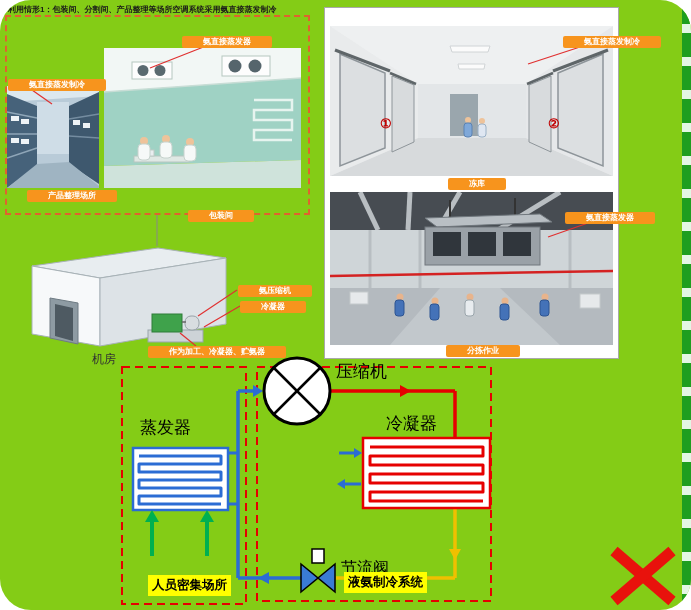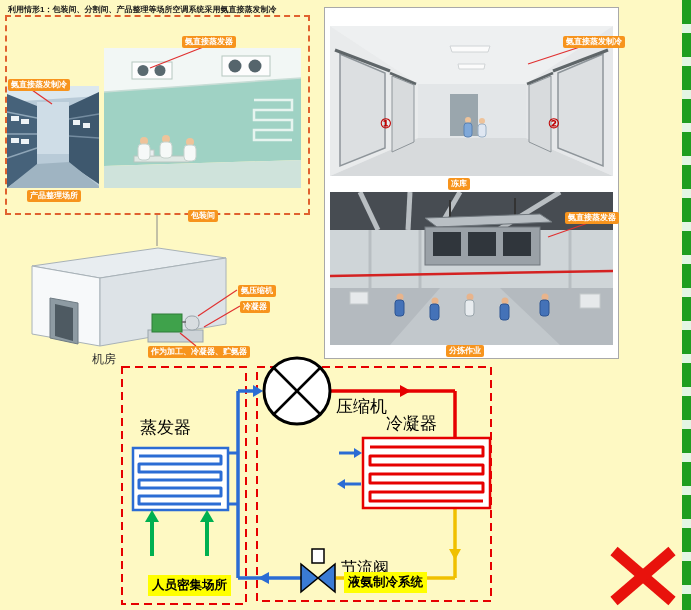--- a/index.html
+++ b/index.html
@@ -1,22 +1,22 @@
 <!DOCTYPE html>
 <html><head>
 <meta charset="utf-8">
 <style>
   html,body{margin:0;padding:0;background:#fff;}
   body{font-family:"Liberation Sans",sans-serif;}
-  .canvas{position:relative;width:691px;height:610px;background:#fef9c3;overflow:hidden;}
+  .canvas{position:relative;width:691px;height:610px;background:#84cc16;overflow:hidden;border-radius:31px;}
   .abs{position:absolute;}
   .panel-title{position:absolute;font-size:8px;font-weight:bold;color:#1a1a1a;white-space:nowrap;}
   .panel1{position:absolute;left:5px;top:15px;width:305px;height:200px;border:2px dashed #e0622f;box-sizing:border-box;}
   .panel2{position:absolute;left:324px;top:7px;width:295px;height:352px;border:1px solid #a9a9a9;background:#fff;box-sizing:border-box;}
-  .tag{position:absolute;background:#f7941d;color:#fff;font-size:8px;font-weight:bold;line-height:1.25;padding:1px 3px;border-radius:2px;white-space:nowrap;z-index:6;}
+  .tag{position:absolute;background:#f7941d;color:#fff;font-size:8px;font-weight:bold;line-height:1.25;padding:1px 21px;border-radius:2px;white-space:nowrap;z-index:6;}
   .photo{position:absolute;z-index:2;}
   .overlay{position:absolute;left:0;top:0;z-index:5;pointer-events:none;}
   .marker{position:absolute;color:#c00000;font-size:13px;font-weight:bold;z-index:6;}
   .cycle-label{position:absolute;font-size:17px;color:#000;font-family:"Liberation Serif",serif;z-index:6;white-space:nowrap;}
   .hl{position:absolute;background:#ffff00;color:#000;font-size:12.5px;font-weight:bold;padding:2px 4px;z-index:6;white-space:nowrap;}
   .caption{position:absolute;font-size:12px;color:#333;z-index:6;}
   .green-strip{position:absolute;right:0;top:0;width:9px;height:610px;z-index:8;
     background:repeating-linear-gradient(180deg,#1f9e1f 0px,#1f9e1f 24px,#e4f6e4 24px,#e4f6e4 33px);}
 </style>
 </head>
@@ -263,21 +263,21 @@
     </g>
 
     <g>
       <line x1="37" y1="206" x2="37" y2="168" stroke="#00b050" stroke-width="4"></line>
       <polygon points="37,160 30,172 44,172" fill="#00b050"></polygon>
       <line x1="92" y1="206" x2="92" y2="168" stroke="#00b050" stroke-width="4"></line>
       <polygon points="92,160 85,172 99,172" fill="#00b050"></polygon>
     </g>
   </svg>
 
-  <div class="cycle-label" style="left:336px;top:395px;">压缩机</div>
+  <div class="cycle-label" style="left:336px;top:360px;">压缩机</div>
   <div class="cycle-label" style="left:386px;top:412px;">冷凝器</div>
   <div class="cycle-label" style="left:140px;top:416px;">蒸发器</div>
   <div class="cycle-label" style="left:341px;top:550px;font-size:16px;margin-top:8px;">节流阀</div>
   <div class="hl" style="left:148px;top:575px;">人员密集场所</div>
   <div class="hl" style="left:344px;top:572px;">液氨制冷系统</div>
 
   <svg class="overlay" width="691" height="610" viewBox="0 0 691 610">
     <line x1="157" y1="215" x2="157" y2="246" stroke="#888" stroke-width="1"></line>
     <g stroke="#e03030" stroke-width="1.2">
       <line x1="206" y1="46" x2="150" y2="68"></line>

